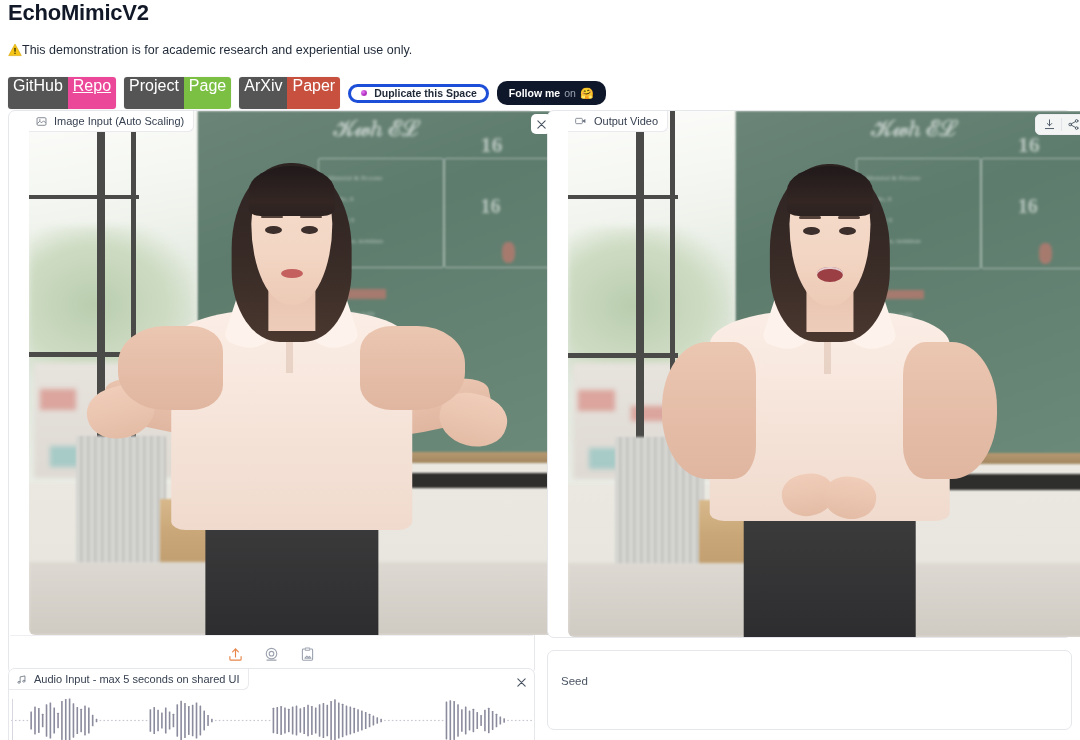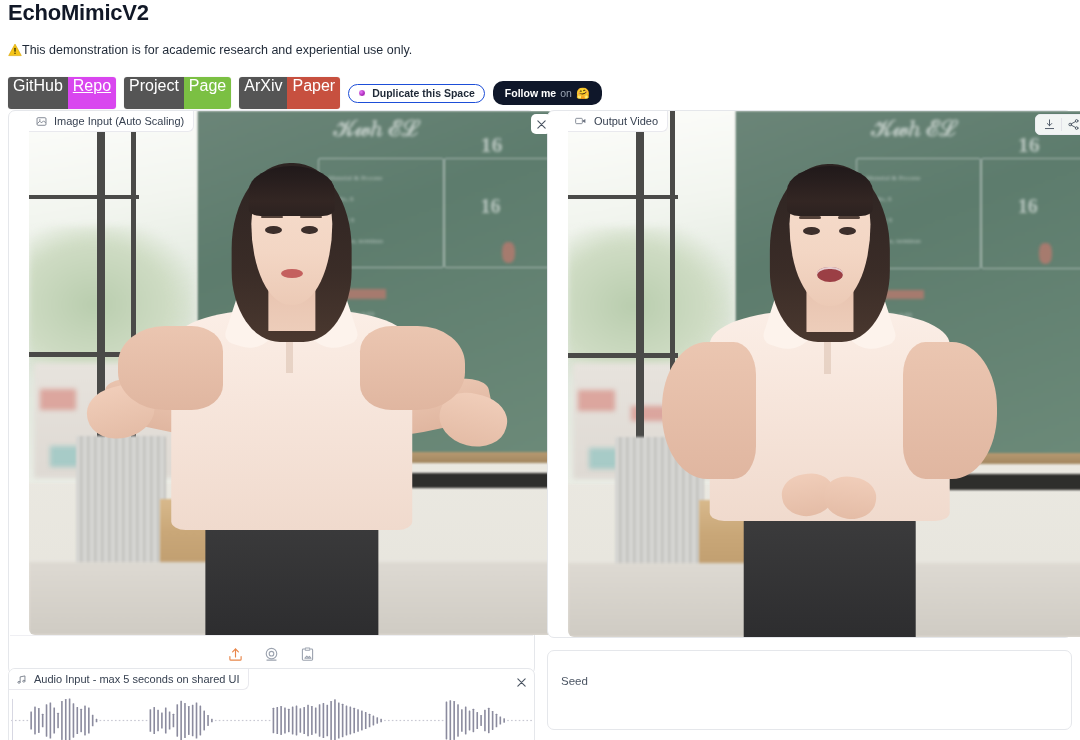--- a/index.html
+++ b/index.html
@@ -35,21 +35,21 @@
     display: inline-flex; height: 32px; border-radius: 3px; overflow: hidden;
     font-size: 16px; line-height: 17px; color: #fff;
     box-shadow: 0 0 0 0.5px rgba(0,0,0,.05);
   }
   .shield .lhs { background: #555555; padding: 0 5px; }
   .shield .rhs { padding: 0 5px; }
 
   .dup-btn {
     display: inline-flex; align-items: center; gap: 6px;
     height: 19px; padding: 0 9px;
-    border: 1px solid #1d4ed8; border-radius: 10px;
+    border: 3px solid #1d4ed8; border-radius: 10px;
     background: #fff; font-size: 10.5px; color: #1f2937; font-weight: 600;
   }
   .dup-dot {
     width: 8px; height: 8px; border-radius: 50%;
     background: radial-gradient(circle at 35% 35%, #e879f9 0%, #a21caf 70%);
     border: 1px solid #fff; flex: 0 0 8px;
   }
   .follow-btn {
     display: inline-flex; align-items: center; gap: 4px;
     height: 24px; padding: 0 12px;
@@ -264,21 +264,21 @@
         <circle cx="8" cy="11.7" r="0.85" fill="#3b2f00"></circle>
       </svg>
     </span>
     <span>This demonstration is for academic research and experiential use only.</span>
   </div>
 
   <div class="badge-row">
 
     <a class="shield">
       <span class="lhs">GitHub</span>
-      <span class="rhs" id="b0r" style="background: #d946ef; text-decoration: underline;">Repo</span>
+      <span class="rhs" id="b0r" style="background: #ec4899; text-decoration: underline;">Repo</span>
     </a>
 
     <a class="shield">
       <span class="lhs">Project</span>
       <span class="rhs" id="b1r" style="background: rgb(123, 192, 67);">Page</span>
     </a>
 
     <a class="shield">
       <span class="lhs">ArXiv</span>
       <span class="rhs" id="b2r" style="background: rgb(199, 80, 63);">Paper</span>

